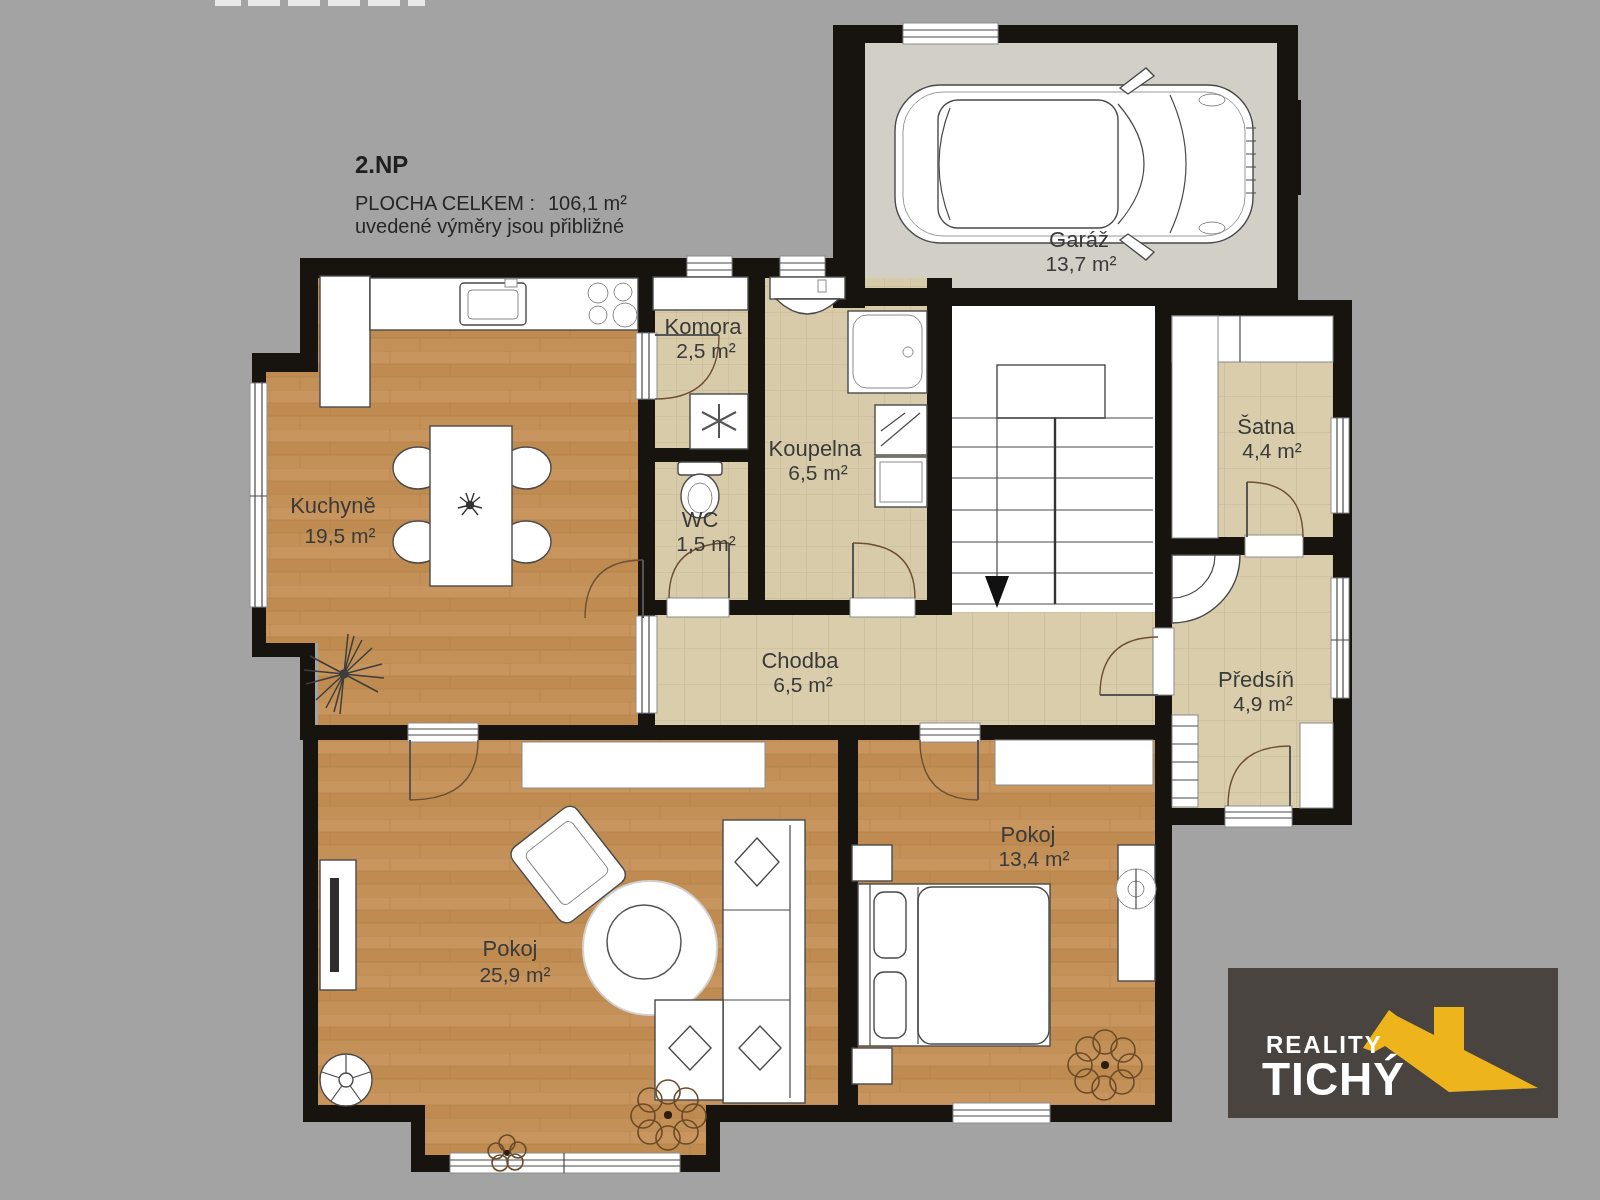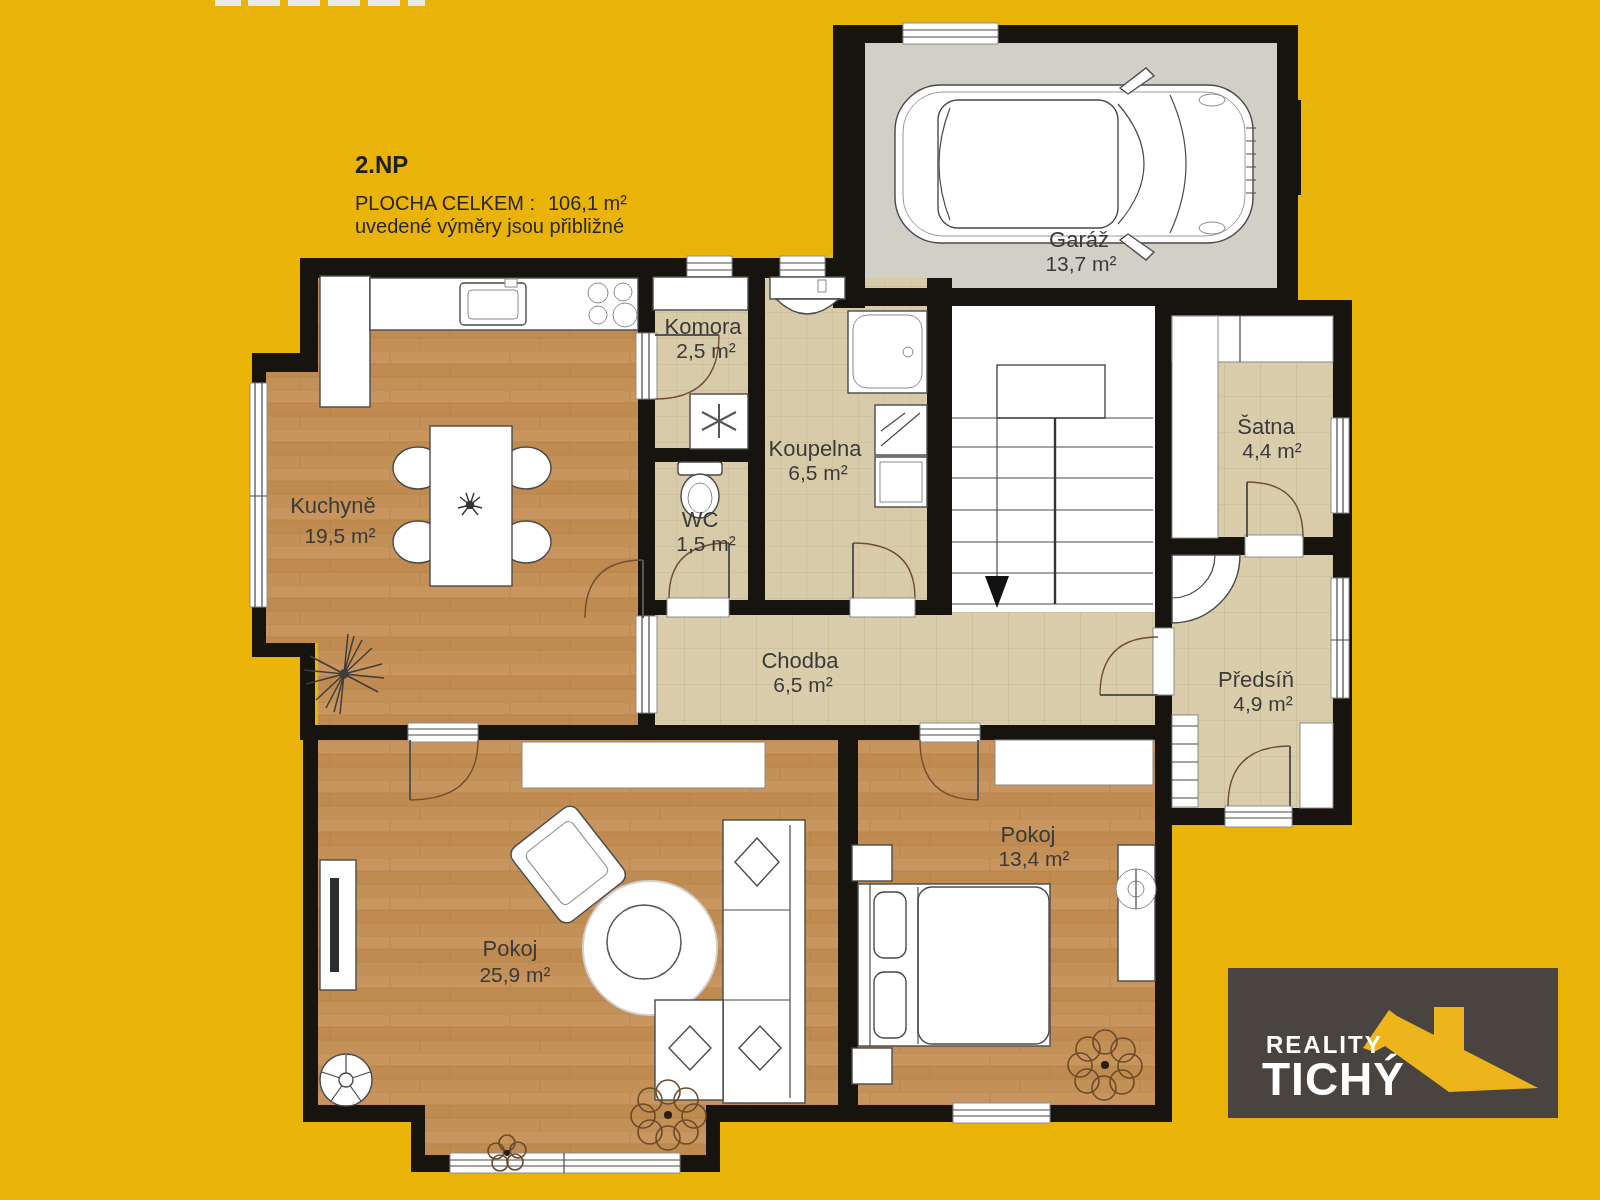--- a/index.html
+++ b/index.html
@@ -1,16 +1,16 @@
 <!DOCTYPE html>
 <html><head>
 <meta charset="utf-8">
 <style>
   html,body{margin:0;padding:0;background:#fff;}
-  .page{width:1600px;height:1200px;position:relative;background:#eab308;overflow:hidden;}
+  .page{width:1600px;height:1200px;position:relative;background:#a3a3a3;overflow:hidden;}
   svg text{font-family:"Liberation Sans","DejaVu Sans",sans-serif;}
   .room-name{font-size:22px;fill:#3a3a3a;text-anchor:middle;}
   .room-area{font-size:21px;fill:#3a3a3a;text-anchor:middle;}
   .title-main{font-size:24px;font-weight:bold;fill:#1f1f1f;}
   .title-sub{font-size:20px;fill:#262626;}
   .logo-top{font-size:24px;font-weight:bold;fill:#ffffff;letter-spacing:2px;}
   .logo-main{font-size:46px;font-weight:bold;fill:#ffffff;letter-spacing:1px;}
   .wall{fill:#17130e;}
   .furn{fill:#ffffff;stroke:#4a4a4a;stroke-width:1.4;}
   .furn-thin{fill:#ffffff;stroke:#8a8a8a;stroke-width:1;}

